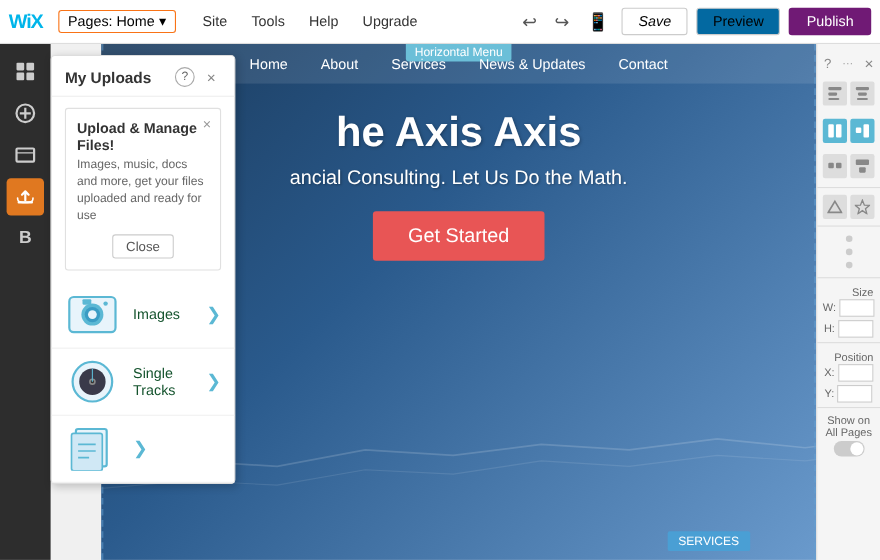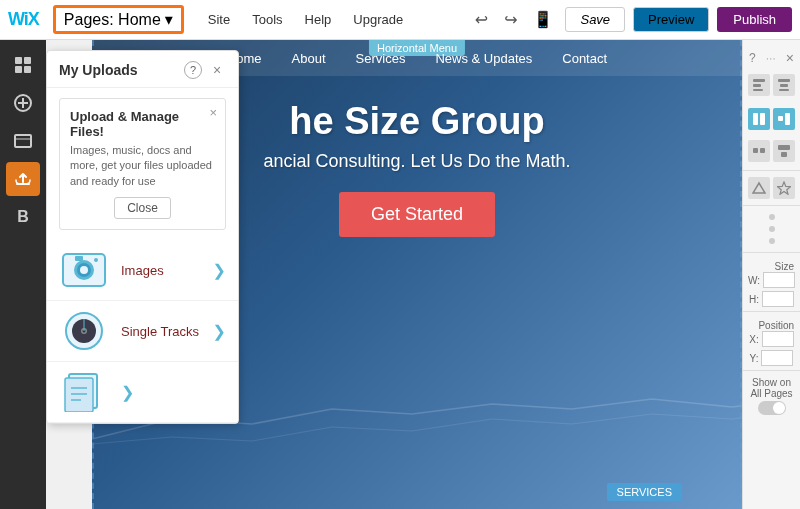--- a/index.html
+++ b/index.html
@@ -7,22 +7,22 @@
 
     
     .top-bar {
       display: flex; align-items: center; height: 40px;
       background: #fff; border-bottom: 1px solid #ddd;
       padding: 0 8px; gap: 6px; position: relative; z-index: 100;
     }
     .wix-logo { font-weight: bold; font-size: 18px; color: #00b5ea; margin-right: 8px; letter-spacing: -1px; }
     .pages-dropdown {
       display: flex; align-items: center; gap: 4px;
-      border: 3px solid #f97316; border-radius: 3px; padding: 2px 8px;
-      font-size: 16px; cursor: pointer; background: #fff;
+      border: 1px solid #f97316; border-radius: 3px; padding: 2px 8px;
+      font-size: 13px; cursor: pointer; background: #fff;
     }
     .top-nav-items { display: flex; gap: 2px; margin-left: 8px; }
     .top-nav-item { padding: 4px 10px; font-size: 13px; cursor: pointer; color: #333; }
     .top-bar-right { margin-left: auto; display: flex; align-items: center; gap: 8px; }
     .icon-btn { background: none; border: none; cursor: pointer; padding: 4px; color: #555; font-size: 16px; }
     .save-btn { background: #fff; border: 1px solid #ccc; border-radius: 3px; padding: 4px 14px; font-size: 13px; cursor: pointer; font-style: italic; }
     .preview-btn { background: #0369a1; border: 1px solid #ccc; border-radius: 3px; padding: 4px 14px; font-size: 13px; cursor: pointer; }
     .publish-btn { background: #701a75; color: #fff; border: none; border-radius: 3px; padding: 5px 16px; font-size: 13px; cursor: pointer; }
 
     
@@ -34,21 +34,21 @@
       align-items: center; padding-top: 8px; gap: 4px; z-index: 50;
     }
     .sidebar-icon {
       width: 34px; height: 34px; display: flex; align-items: center; justify-content: center;
       border-radius: 4px; cursor: pointer; color: #ccc; font-size: 18px;
     }
     .sidebar-icon.active { background: #e07820; color: #fff; }
 
     
     .uploads-panel {
-      width: 193px; background: #fff; border: 1px solid #ddd;
+      width: 168px; background: #fff; border: 1px solid #ddd;
       border-radius: 4px; position: absolute; left: 46px; top: 50px;
       z-index: 200; box-shadow: 2px 2px 8px rgba(0,0,0,0.2);
     }
     .uploads-header {
       display: flex; align-items: center; justify-content: space-between;
       padding: 10px 12px 8px; border-bottom: 1px solid #eee;
     }
     .uploads-title { font-size: 14px; font-weight: bold; color: #333; }
     .uploads-header-icons { display: flex; gap: 6px; align-items: center; }
     .header-icon-circle {
@@ -74,21 +74,21 @@
       padding: 3px 12px; font-size: 12px; cursor: pointer; color: #555;
       display: block; margin: 0 auto;
     }
 
     
     .upload-item {
       display: flex; align-items: center; padding: 8px 12px;
       border-bottom: 1px solid #f0f0f0; cursor: pointer;
     }
     .upload-item-icon { width: 50px; height: 44px; margin-right: 12px; display: flex; align-items: center; justify-content: center; }
-    .upload-item-label { flex: 1; font-size: 13px; color: #7f1d1d; }
+    .upload-item-label { flex: 1; font-size: 13px; color: #14532d; }
     .upload-item-arrow { color: #5bb8d4; font-size: 16px; }
 
     
     .right-panel {
       width: 58px; background: #f5f5f5; border-left: 1px solid #ddd;
       display: flex; flex-direction: column; align-items: center;
       padding-top: 6px; position: absolute; right: 0; top: 40px;
       height: calc(509px - 40px); z-index: 50;
     }
     .right-panel-header {
@@ -290,21 +290,21 @@
 
     <div class="website-nav">
       <span class="nav-item">Home</span>
       <span class="nav-item">About</span>
       <span class="nav-item">Services</span>
       <span class="nav-item">News &amp; Updates</span>
       <span class="nav-item">Contact</span>
     </div>
 
     <div class="hero-content">
-      <div class="hero-title">he Size Group</div>
+      <div class="hero-title">he Axis Axis</div>
       <div class="hero-subtitle">ancial Consulting.  Let Us Do the Math.</div>
       <button class="get-started-btn">Get Started</button>
     </div>
 
     <div class="chart-overlay">
       <svg width="100%" height="60" preserveAspectRatio="none">
         <polyline points="0,50 80,30 160,35 240,20 320,25 400,15 480,20 560,10 640,18 720,8 800,15" fill="none" stroke="rgba(255,255,255,0.4)" stroke-width="1.5"></polyline>
         <polyline points="0,55 80,48 160,52 240,38 320,42 400,30 480,35 560,25 640,30 720,20 800,28" fill="none" stroke="rgba(255,255,255,0.25)" stroke-width="1"></polyline>
       </svg>
     </div>

